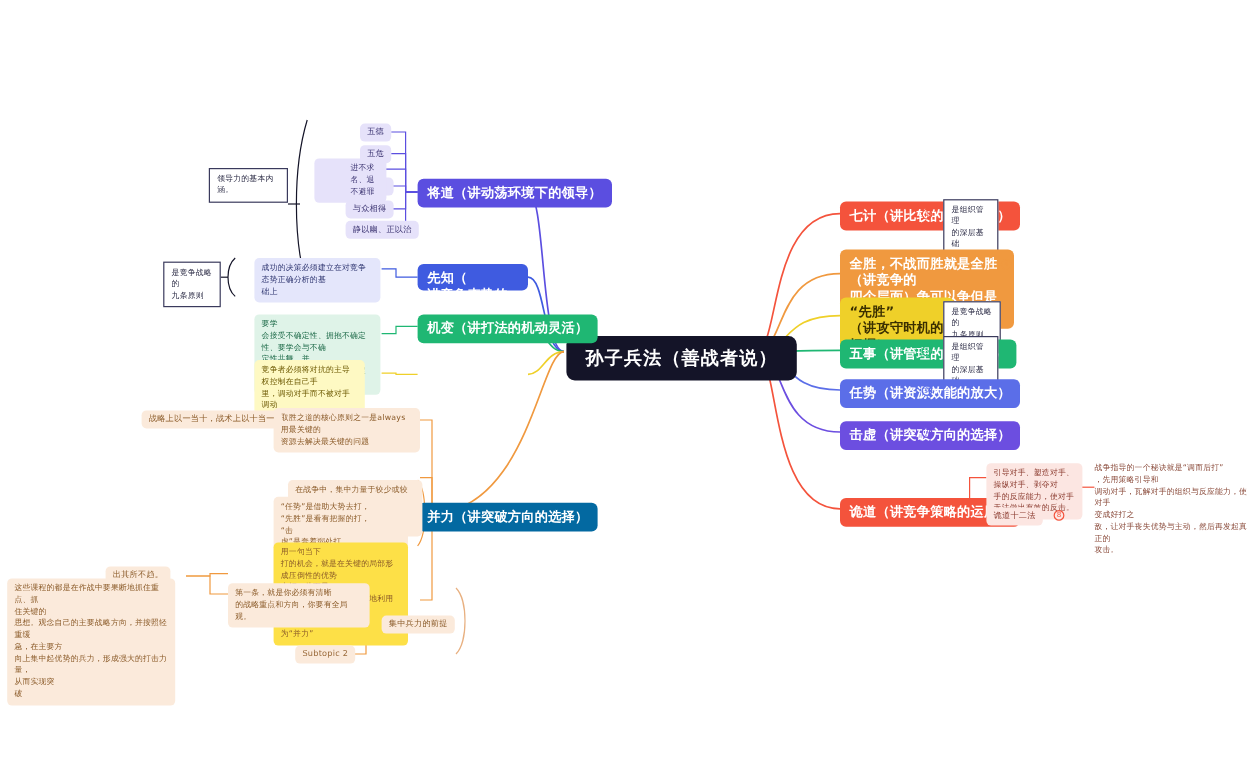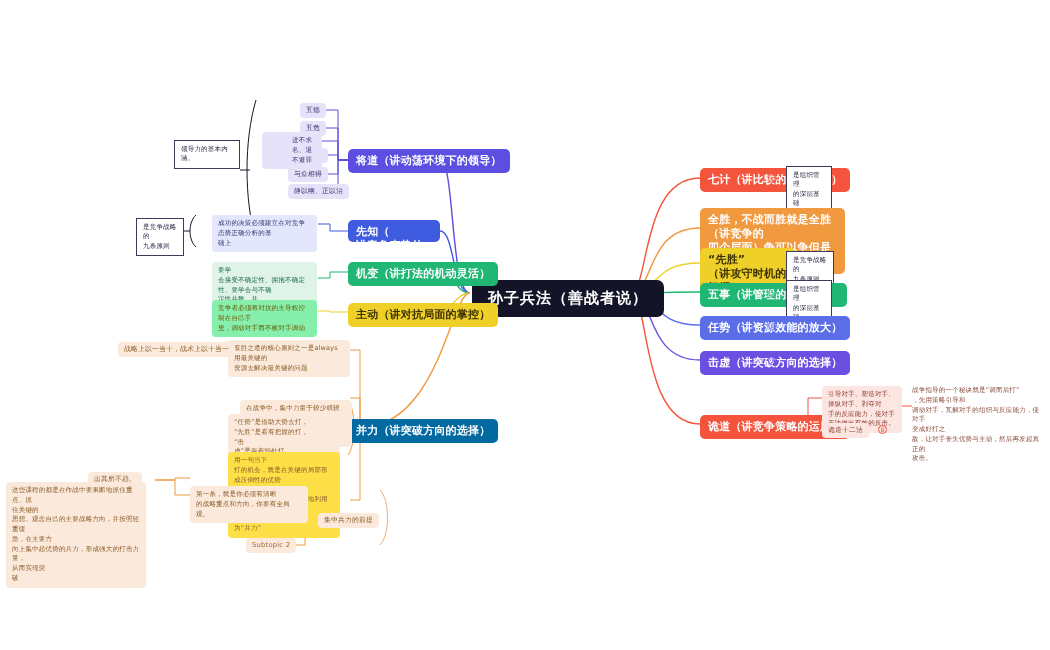--- a/index.html
+++ b/index.html
@@ -192,23 +192,22 @@
   <div class="node outline" style="left:136px; top:218px; width:48px;">是竞争战略的
 九条原则</div>
 
   <div class="node pill" style="left:348px; top:262px; background:#1fb773;">机变（讲打法的机动灵活）</div>
 
   <div class="node note" style="left:212px; top:262px; width:105px; background:#dff3e8; color:#1d6a48;">要学
 会接受不确定性、拥抱不确定性、要学会与不确
 定性共舞，并
 把分析的依据变成利用不确定性来创造机会的过程</div>
 
-  <div class="node pill light" style="left:348px; top:303px; background:#efd029;">主动（讲对抗局面的掌控）</div>
-
-  <div class="node note" style="left:212px; top:300px; width:105px; background:#86efac; color:#6b5800;">竞争者必须将对抗的主导权控制在自己手
+
+  <div class="node note" style="left:212px; top:300px; width:92px; background:#fef9c3; color:#6b5800;">竞争者必须将对抗的主导权控制在自己手
 里，调动对手而不被对手调动</div>
 
   <div class="node pill" style="left:348px; top:419px; background:#0369a1;">并力（讲突破方向的选择）</div>
 
   <div class="node note" style="left:228px; top:340px; width:122px; background:#fbeadb; color:#8a5a28;">取胜之道的核心原则之一是always用最关键的
 资源去解决最关键的问题</div>
   <div class="node note" style="left:240px; top:388px; width:112px; background:#fbeadb; color:#8a5a28;margin-top:12px;">在战争中，集中力量于较少或较有
 限的目标时，你可能会得到更大的收益</div>
   <div class="node note" style="left:228px; top:414px; width:112px; background:#fbeadb; color:#8a5a28;">“任势”是借助大势去打，
 “先胜”是看有把握的打，

